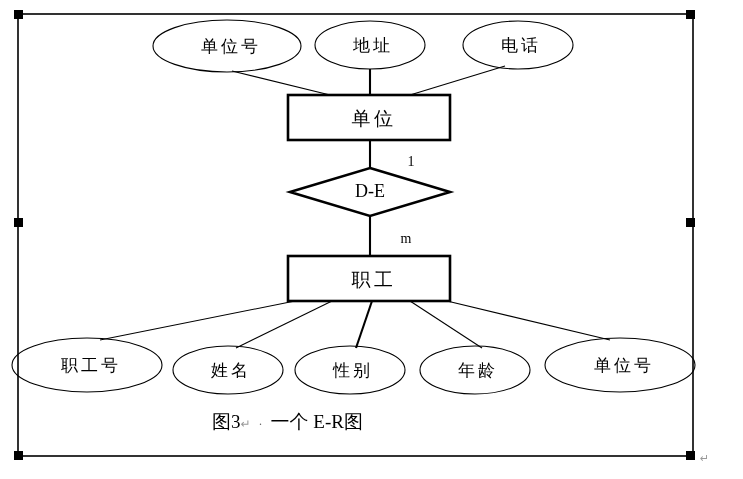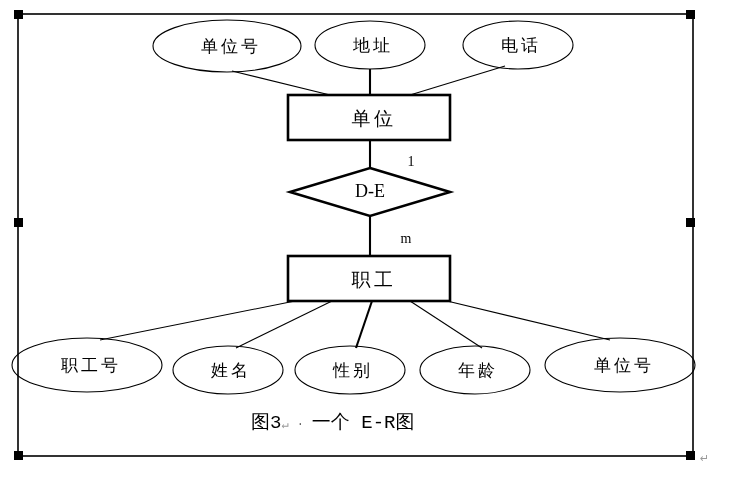--- a/index.html
+++ b/index.html
@@ -71,24 +71,23 @@
     fill: #000000;
     stroke: none;
   }
   .pilcrow {
     fill: #999999;
     font-family: "DejaVu Sans", "Liberation Sans", sans-serif;
     font-size: 11px;
   }
   .caption-text {
     position: absolute;
-    font-family: Liberation Mono, monospace;
+    font-family: Liberation Serif, serif;
     color: #000000;
     white-space: nowrap;
-    margin-left: 39px;
   }
 </style>
 </head>
 <body>
 
 <div id="canvas">
 
   <svg id="diagram-svg" viewBox="0 0 743 479">
 
     <g>

